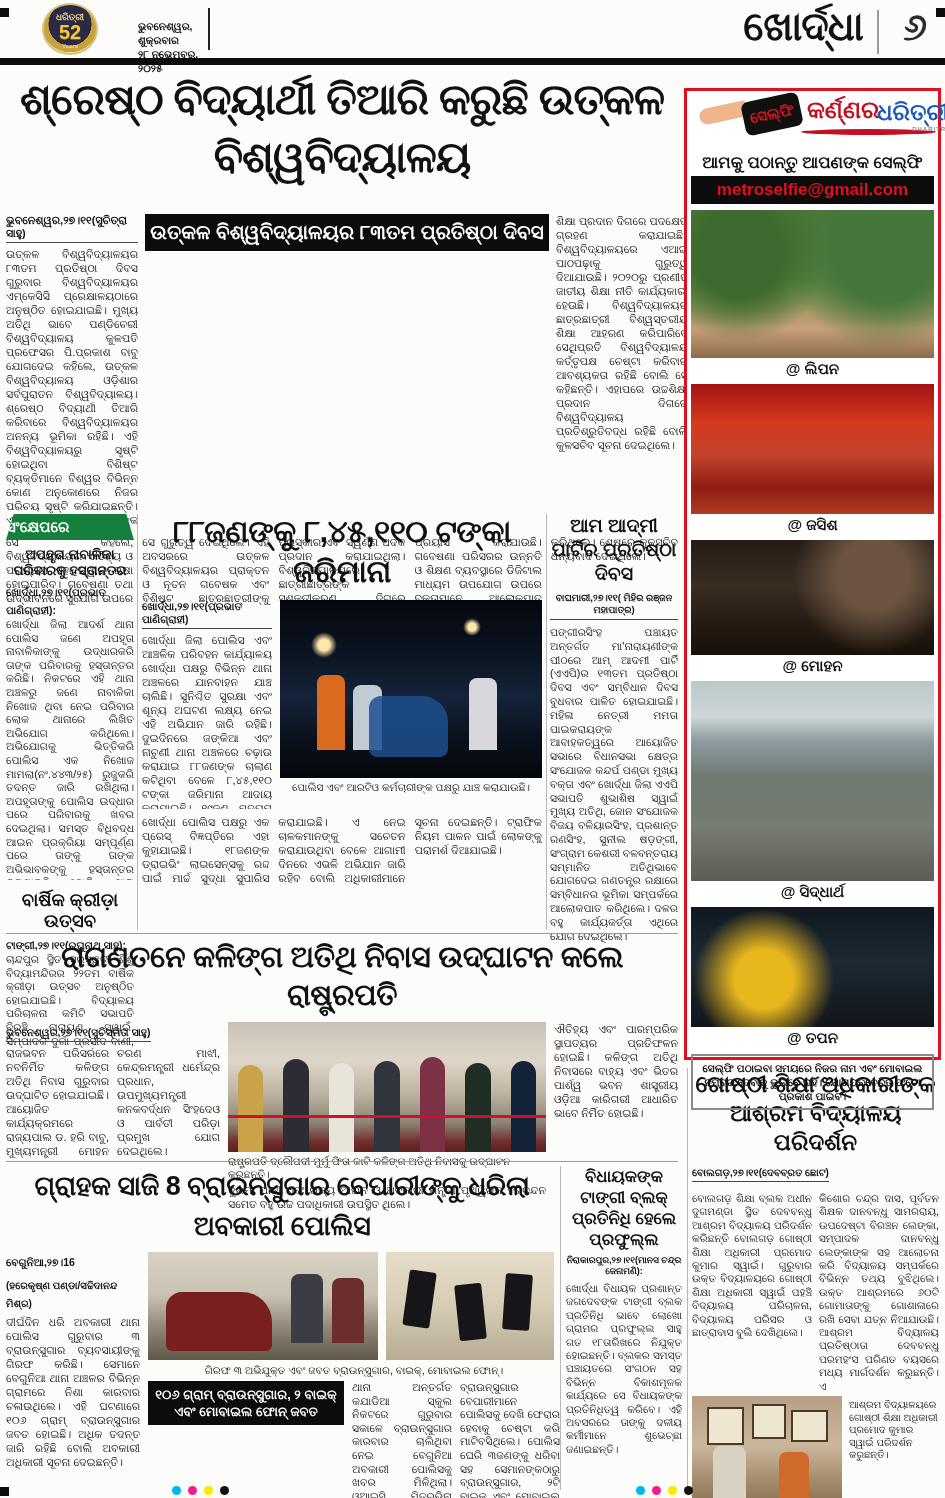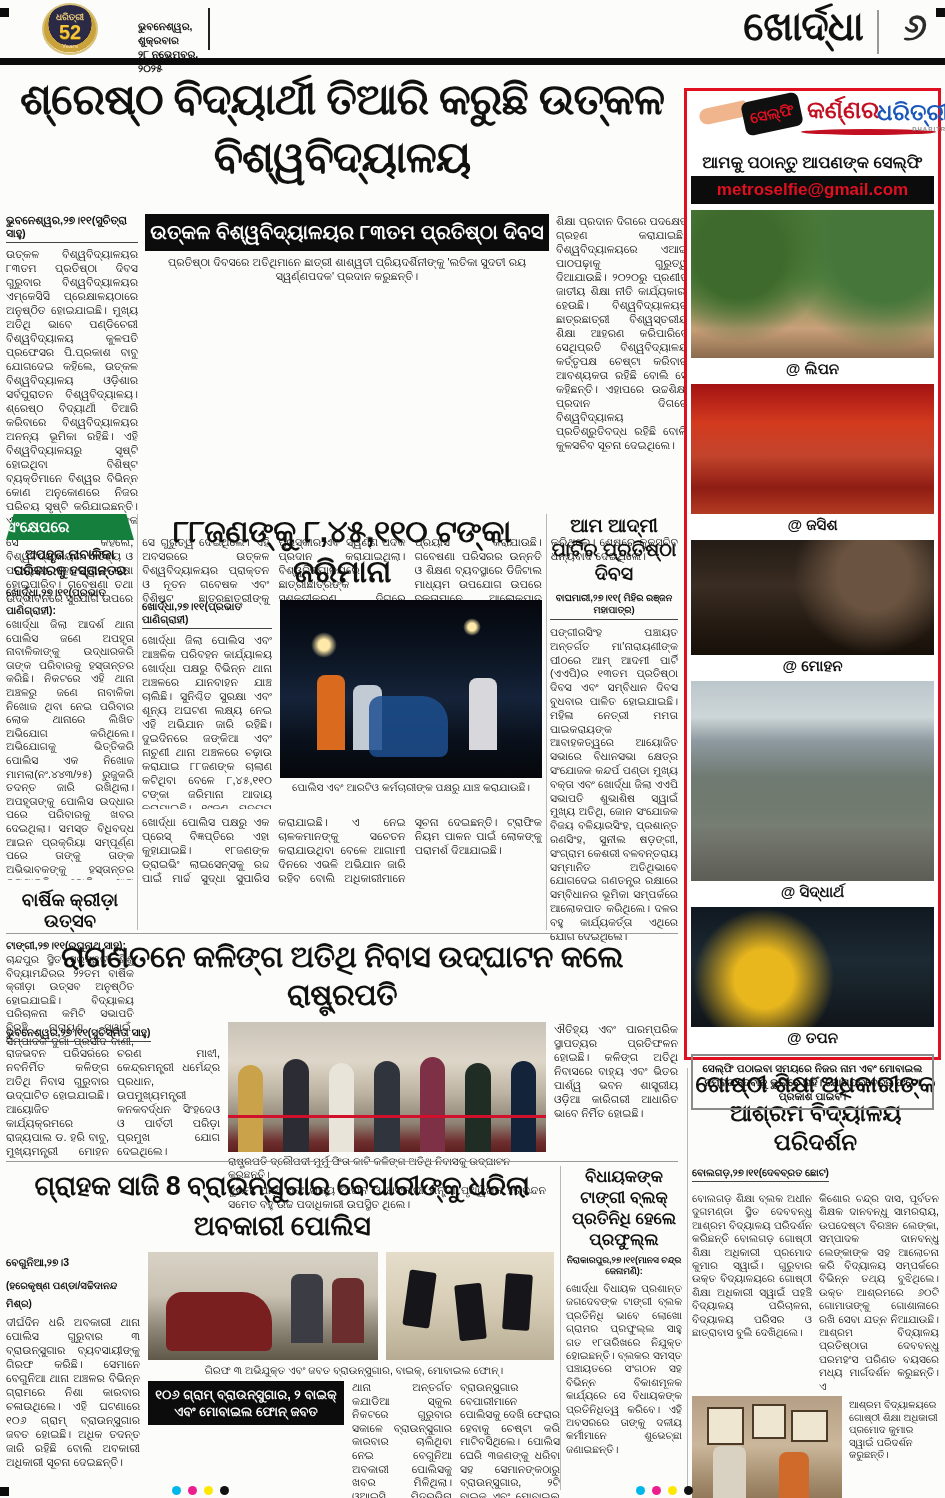--- a/index.html
+++ b/index.html
@@ -169,21 +169,20 @@
 
   <div class="abs lead">
     <h1>ଶ୍ରେଷ୍ଠ ବିଦ୍ୟାର୍ଥୀ ତିଆରି କରୁଛି ଉତ୍କଳ ବିଶ୍ୱବିଦ୍ୟାଳୟ</h1>
     <div class="lead-grid">
       <div class="lead-colL">
         <span class="byline">ଭୁବନେଶ୍ୱର,୨୭।୧୧(ସୁଚିତ୍ରା ସାହୁ)</span>
         <div class="body-txt jt hid" style="height:282px;">ଉତ୍କଳ ବିଶ୍ୱବିଦ୍ୟାଳୟର ୮୩ତମ ପ୍ରତିଷ୍ଠା ଦିବସ ଗୁରୁବାର ବିଶ୍ୱବିଦ୍ୟାଳୟର ଏମ୍‌କେସିସି ପ୍ରେକ୍ଷାଳୟଠାରେ ଅନୁଷ୍ଠିତ ହୋଇଯାଇଛି। ମୁଖ୍ୟ ଅତିଥି ଭାବେ ପଣ୍ଡିଚେରୀ ବିଶ୍ୱବିଦ୍ୟାଳୟ କୁଳପତି ପ୍ରଫେସର ପି.ପ୍ରକାଶ ବାବୁ ଯୋଗଦେଇ କହିଲେ, ଉତ୍କଳ ବିଶ୍ୱବିଦ୍ୟାଳୟ ଓଡ଼ିଶାର ସର୍ବପୁରାତନ ବିଶ୍ୱବିଦ୍ୟାଳୟ। ଶ୍ରେଷ୍ଠ ବିଦ୍ୟାର୍ଥୀ ତିଆରି କରିବାରେ ବିଶ୍ୱବିଦ୍ୟାଳୟର ଅନନ୍ୟ ଭୂମିକା ରହିଛି। ଏହି ବିଶ୍ୱବିଦ୍ୟାଳୟରୁ ସୃଷ୍ଟି ହୋଇଥିବା ବିଶିଷ୍ଟ ବ୍ୟକ୍ତିମାନେ ବିଶ୍ୱର ବିଭିନ୍ନ କୋଣ ଅନୁକୋଣରେ ନିଜର ପରିଚୟ ସୃଷ୍ଟି କରିଯାଇଛନ୍ତି। ଏଠାରେ ବିଦ୍ୟାର୍ଥୀଙ୍କ ପାଠପଢ଼ାରେ ଉନ୍ନତି ଆଣିବା ପାଇଁ ବିଭିନ୍ନ କାର୍ଯ୍ୟକ୍ରମ କରାଯାଉଛି। ଏଥିସହିତ ପିଲାମାନେ କଳା, ସାହିତ୍ୟ ଓ ସଂସ୍କୃତିରେ ନିପୁଣ ହୋଇପାରୁଛନ୍ତି। ଉତ୍କଳ ବିଶ୍ୱବିଦ୍ୟାଳୟ କୁଳପତି ପ୍ରଫେସର ଯଜ୍ଞେଶ୍ୱର ଦଣ୍ଡପାଟ ଏଥିରେ ସଭାପତିତ୍ୱ କରି ଓଡ଼ିଶାର ଶିକ୍ଷା କ୍ଷେତ୍ରକୁ ରୂପ ଦେବାରେ ଉତ୍କଳ ବିଶ୍ୱବିଦ୍ୟାଳୟର ରୂପାନ୍ତରକାରୀ ଭୂମିକା ଉପରେ ଗୁରୁତ୍ୱାରୋପ କରିଥିଲେ।</div>
       </div>
       <div class="lead-colC">
         <div class="lead-sub">ଉତ୍କଳ ବିଶ୍ୱବିଦ୍ୟାଳୟର ୮୩ତମ ପ୍ରତିଷ୍ଠା ଦିବସ</div>
-        <div class="lead-cap">ପ୍ରତିଷ୍ଠା ଦିବସରେ ଅତିଥିମାନେ ଛାତ୍ରୀ ଶାଶ୍ୱତୀ ପ୍ରିୟଦର୍ଶିନୀଙ୍କୁ 'ଲତିକା ସୁଦତୀ ରୟ ସ୍ୱର୍ଣ୍ଣପଦକ' ପ୍ରଦାନ କରୁଛନ୍ତି।</div>
       </div>
       <div class="lead-colR">
         <div class="body-txt jt hid" style="height:300px;">ଶିକ୍ଷା ପ୍ରଦାନ ଦିଗରେ ପଦକ୍ଷେପ ଗ୍ରହଣ କରାଯାଇଛି। ବିଶ୍ୱବିଦ୍ୟାଳୟରେ ଏଆଇ ପାଠପଢ଼ାକୁ ଗୁରୁତ୍ୱ ଦିଆଯାଉଛି। ୨୦୨୦ରୁ ପ୍ରଣୀତ ଜାତୀୟ ଶିକ୍ଷା ନୀତି କାର୍ଯ୍ୟକାରୀ ହେଉଛି। ବିଶ୍ୱବିଦ୍ୟାଳୟର ଛାତ୍ରଛାତ୍ରୀ ବିଶ୍ୱସ୍ତରୀୟ ଶିକ୍ଷା ଆହରଣ କରିପାରିବେ ସେଥିପ୍ରତି ବିଶ୍ୱବିଦ୍ୟାଳୟ କର୍ତ୍ତୃପକ୍ଷ ଚେଷ୍ଟା କରିବାର ଆବଶ୍ୟକତା ରହିଛି ବୋଲି ସେ କହିଛନ୍ତି। ଏହାପରେ ଉଚ୍ଚଶିକ୍ଷା ପ୍ରଦାନ ଦିଗରେ ବିଶ୍ୱବିଦ୍ୟାଳୟ ପ୍ରତିଶ୍ରୁତିବଦ୍ଧ ରହିଛି ବୋଲି କୁଳସଚିବ ସୂଚନା ଦେଇଥିଲେ।</div>
       </div>
     </div>
     <div class="lead-bottom body-txt jt hid">ସେ କହିଲେ, ବିଶ୍ୱବିଦ୍ୟାଳୟର ଐତିହ୍ୟ ଓ ପରମ୍ପରା ଏହା ଦ୍ୱାରା ରକ୍ଷା ହୋଇପାରିବ। ଗବେଷଣା ତଥା ଉଦ୍ଭାବନରେ ସୁଯୋଗ ଉପରେ ସେ ଗୁରୁତ୍ୱ ଦେଇଥିଲେ। ଏହି ଅବସରରେ ଉତ୍କଳ ବିଶ୍ୱବିଦ୍ୟାଳୟର ପ୍ରାକ୍ତନ ଓ ନୂତନ ଗବେଷକ ଏବଂ ବିଶିଷ୍ଟ ଛାତ୍ରଛାତ୍ରୀଙ୍କୁ ପୁରସ୍କାର ଏବଂ ସ୍ୱର୍ଣ୍ଣ ପଦକ ପ୍ରଦାନ କରାଯାଇଥିଲା। ବିଶ୍ୱବିଦ୍ୟାଳୟରେ ଛାତ୍ରୀଛାତ୍ରଙ୍କ ସଶକ୍ତୀକରଣ ଦିଗରେ ପ୍ରୟାସ କରାଯାଉଛି। ଗବେଷଣା ପରିସରର ଉନ୍ନତି ଓ ଶିକ୍ଷଣ ବ୍ୟବସ୍ଥାରେ ଡିଜିଟାଲ ମାଧ୍ୟମ ଉପଯୋଗ ଉପରେ ବକ୍ତାମାନେ ଆଲୋକପାତ କରିଥିଲେ। ଶେଷରେ କୁଳସଚିବ ଧନ୍ୟବାଦ ଦେଇଥିଲେ।</div>
   </div>
 
   <div class="abs briefs">
     <div class="briefs-head">ସଂକ୍ଷେପରେ</div>
@@ -257,21 +256,21 @@
   </div>
 
   <div class="abs hrule" style="left:6px;top:1161px;width:672px;"></div>
   <div class="abs vrule" style="left:560px;top:1166px;height:324px;"></div>
   <div class="abs vrule" style="left:687px;top:1068px;height:422px;"></div>
 
   <div class="abs ex">
     <h2>ଗ୍ରାହକ ସାଜି 8 ବ୍ରାଉନ୍‌ସୁଗାର ବେପାରୀଙ୍କୁ ଧରିଲା ଅବକାରୀ ପୋଲିସ</h2>
     <div class="ex-row">
       <div class="ex-colL">
-        <span class="byline" style="font-size:10.5px;border:none;">ବେଗୁନିଆ,୨୭।3</span><br>
+        <span class="byline" style="font-size:10.5px;border:none;">ବେଗୁନିଆ,୨୭।16</span><br>
         <span style="font-weight:bold;font-size:10px;">(ହରେକୃଷ୍ଣ ପଣ୍ଡା/ସଚ୍ଚିଦାନନ୍ଦ ମିଶ୍ର)</span>
         <div class="body-txt jt hid" style="height:212px;margin-top:4px;">ଦୀର୍ଘଦିନ ଧରି ଅବକାରୀ ଥାନା ପୋଲିସ ଗୁରୁବାର ୩ ବ୍ରାଉନ୍‌ସୁଗାର ବ୍ୟବସାୟୀଙ୍କୁ ଗିରଫ କରିଛି। ସେମାନେ ବେଗୁନିଆ ଥାନା ଅଞ୍ଚଳର ବିଭିନ୍ନ ଗ୍ରାମରେ ନିଶା କାରବାର ଚଳାଉଥିଲେ। ଏହି ଘଟଣାରେ ୧୦୬ ଗ୍ରାମ୍ ବ୍ରାଉନ୍‌ସୁଗାର ଜବତ ହୋଇଛି। ଅଧିକ ତଦନ୍ତ ଜାରି ରହିଛି ବୋଲି ଅବକାରୀ ଅଧିକାରୀ ସୂଚନା ଦେଇଛନ୍ତି।</div>
       </div>
       <div>
         <div style="display:flex;gap:8px;">
           <div class="ex-ph1">
             <div class="bike"></div>
             <div class="vest" style="left:62%;height:64%;background:#3c3c44;width:14%;"></div>
             <div class="vest" style="left:80%;height:60%;background:#6b2d2d;width:14%;"></div>
           </div>

